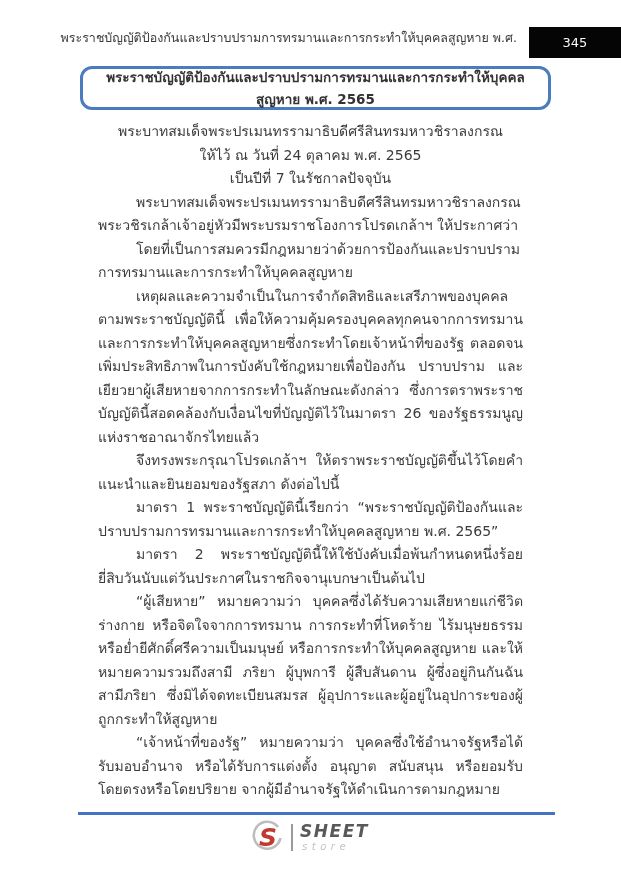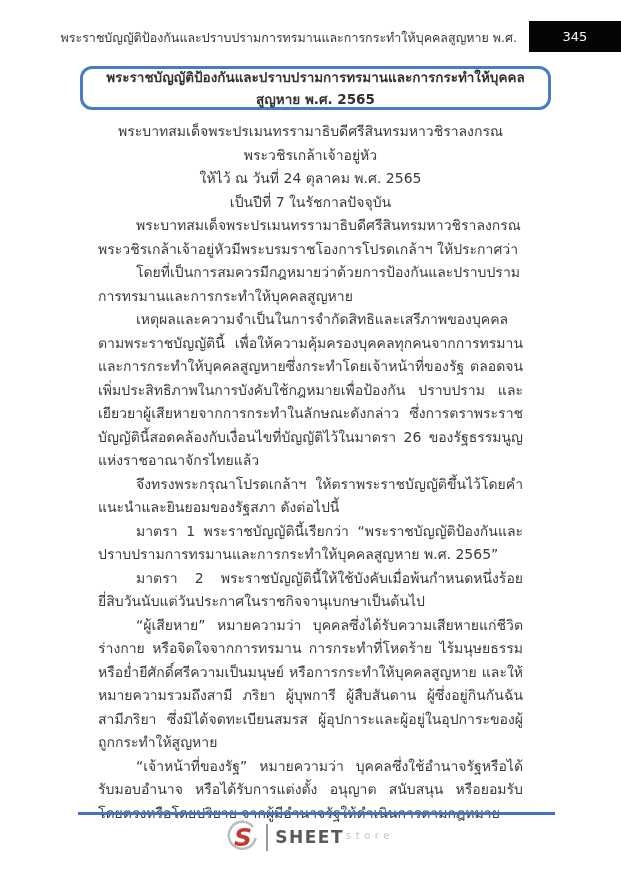--- a/index.html
+++ b/index.html
@@ -11,21 +11,21 @@
     -webkit-font-smoothing:antialiased;
   }
   .page{position:relative;width:621px;height:878px;overflow:hidden;background:#fff;}
 
   
   .running-head{
     position:absolute;top:28px;left:0;right:104px;
     text-align:right;font-size:12.5px;color:#3b3b3b;white-space:nowrap;
   }
   .page-num-box{
-    position:absolute;top:21px;right:0;width:92px;height:31px;
+    position:absolute;top:27px;right:0;width:92px;height:31px;
     background:#050505;color:#fafafa;
     display:flex;align-items:center;justify-content:center;
     font-size:13px;
   }
 
   
   .banner{
     position:absolute;top:66px;left:80px;right:70px;height:38px;
     border:3px solid #4a7cbe;border-radius:12px;background:#ffffff;
     display:flex;align-items:center;justify-content:center;
@@ -46,41 +46,40 @@
   .footer-line{
     position:absolute;top:812px;left:78px;right:66px;height:3px;
     background:#4472c4;
   }
   .logo{
     position:absolute;top:820px;left:0;right:0;
     display:flex;align-items:center;justify-content:center;gap:7px;
   }
   .logo-s{display:block;}
   .logo-divider{width:2px;height:27px;background:#9a9a9a;}
-  .logo-textcol{display:flex;line-height:1;}
+  .logo-textcol{display:flex;flex-direction:column;line-height:1;font-style:italic;}
   .logo-name{font-size:17px;font-weight:bold;color:#595959;letter-spacing:1.5px;}
   .logo-sub{font-size:10px;color:#c4c4c4;letter-spacing:4.5px;margin-top:2px;padding-left:2px;}
 </style>
 </head>
 <body>
 
 <div class="page">
 
   <div class="running-head">พระราชบัญญัติป้องกันและปราบปรามการทรมานและการกระทำให้บุคคลสูญหาย พ.ศ.</div>
   <div class="page-num-box">
     <span>345</span>
   </div>
 
   <div class="banner">
     <span>พระราชบัญญัติป้องกันและปราบปรามการทรมานและการกระทำให้บุคคลสูญหาย พ.ศ. 2565</span>
   </div>
 
   <div class="doc-body">
     <p class="center-line">พระบาทสมเด็จพระปรเมนทรรามาธิบดีศรีสินทรมหาวชิราลงกรณ</p>
-    <p class="center-line">พระวชิรเกล้าเจ้าอยู่หัว</p>
     <p class="center-line">ให้ไว้ ณ วันที่ 24 ตุลาคม พ.ศ. 2565</p>
     <p class="center-line">เป็นปีที่ 7 ในรัชกาลปัจจุบัน</p>
 
     <p class="para"><span class="lead"></span><span>พระบาทสมเด็จพระปรเมนทรรามาธิบดีศรีสินทรมหาวชิราลงกรณ พระวชิรเกล้าเจ้าอยู่หัวมีพระบรมราชโองการโปรดเกล้าฯ ให้ประกาศว่า</span></p>
     <p class="para"><span class="lead"></span><span>โดยที่เป็นการสมควรมีกฎหมายว่าด้วยการป้องกันและปราบปรามการทรมานและการกระทำให้บุคคลสูญหาย</span></p>
     <p class="para"><span class="lead"></span><span>เหตุผลและความจำเป็นในการจำกัดสิทธิและเสรีภาพของบุคคลตามพระราชบัญญัตินี้ เพื่อให้ความคุ้มครองบุคคลทุกคนจากการทรมานและการกระทำให้บุคคลสูญหายซึ่งกระทำโดยเจ้าหน้าที่ของรัฐ ตลอดจนเพิ่มประสิทธิภาพในการบังคับใช้กฎหมายเพื่อป้องกัน ปราบปราม และเยียวยาผู้เสียหายจากการกระทำในลักษณะดังกล่าว ซึ่งการตราพระราชบัญญัตินี้สอดคล้องกับเงื่อนไขที่บัญญัติไว้ในมาตรา 26 ของรัฐธรรมนูญแห่งราชอาณาจักรไทยแล้ว</span></p>
     <p class="para"><span class="lead"></span><span>จึงทรงพระกรุณาโปรดเกล้าฯ ให้ตราพระราชบัญญัติขึ้นไว้โดยคำแนะนำและยินยอมของรัฐสภา ดังต่อไปนี้</span></p>
     <p class="para"><span class="lead">มาตรา 1</span><span> พระราชบัญญัตินี้เรียกว่า “พระราชบัญญัติป้องกันและปราบปรามการทรมานและการกระทำให้บุคคลสูญหาย พ.ศ. 2565”</span></p>
     <p class="para"><span class="lead">มาตรา 2</span><span> พระราชบัญญัตินี้ให้ใช้บังคับเมื่อพ้นกำหนดหนึ่งร้อยยี่สิบวันนับแต่วันประกาศในราชกิจจานุเบกษาเป็นต้นไป</span></p>
     <p class="para"><span class="lead"></span><span>“ผู้เสียหาย” หมายความว่า บุคคลซึ่งได้รับความเสียหายแก่ชีวิต ร่างกาย หรือจิตใจจากการทรมาน การกระทำที่โหดร้าย ไร้มนุษยธรรม หรือย่ำยีศักดิ์ศรีความเป็นมนุษย์ หรือการกระทำให้บุคคลสูญหาย และให้หมายความรวมถึงสามี ภริยา ผู้บุพการี ผู้สืบสันดาน ผู้ซึ่งอยู่กินกันฉันสามีภริยา ซึ่งมิได้จดทะเบียนสมรส ผู้อุปการะและผู้อยู่ในอุปการะของผู้ถูกกระทำให้สูญหาย</span></p>

